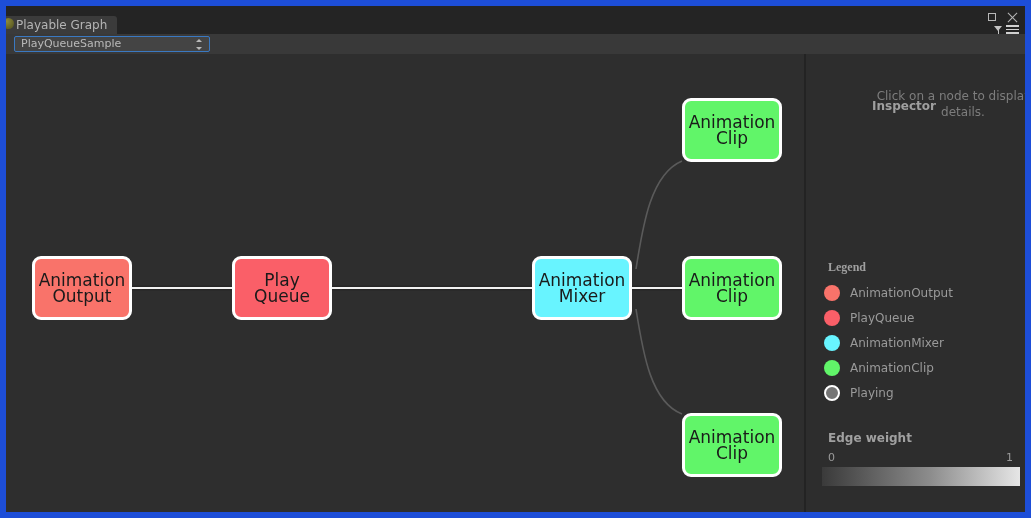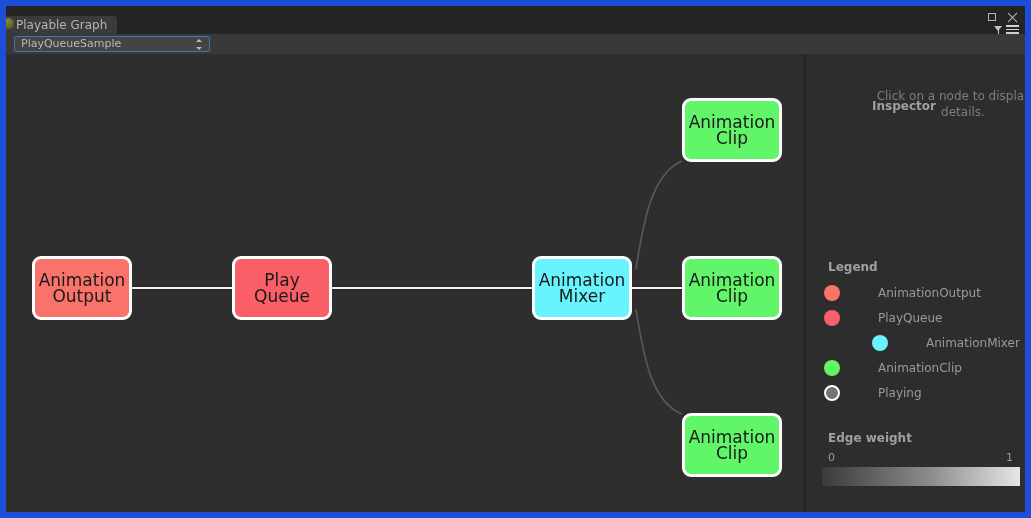--- a/index.html
+++ b/index.html
@@ -229,21 +229,20 @@
     line-height: 16px;
     text-align: center;
   }
   #legend-title { top: 254px; }
   .legend-row {
     position: absolute;
     left: 18px;
     display: flex;
     align-items: center;
     height: 18px;
-    gap: 28px;
   }
   .legend-dot {
     width: 16px; height: 16px;
     border-radius: 50%;
     flex: 0 0 auto;
   }
   .legend-label {
     margin-left: 10px;
     color: #9a9a9a;
     font-size: 12px;
@@ -353,31 +352,31 @@
     </div>
 
     <div id="divider"></div>
 
     <div id="inspector-pane"></div>
   </div>
 
   <div class="panel-head" id="inspector-title" style="left:866px;margin-top:32px;">Inspector</div>
   <div id="inspector-hint" style="left:862px;">Click on a node to display its details.</div>
 
-  <div class="panel-head" id="legend-title" style="left:822px;">Legend</div>
+  <div class="panel-head" id="legend-title" style="left:822px;font-family:Liberation Serif, serif;">Legend</div>
 
   <div class="legend-row" style="left:818px; top:278px;">
     <span class="legend-dot" style="background:#f9736a;"></span>
     <span class="legend-label">AnimationOutput</span>
   </div>
   <div class="legend-row" style="left:818px; top:303px;">
     <span class="legend-dot" style="background:#fa5f68;"></span>
     <span class="legend-label">PlayQueue</span>
   </div>
-  <div class="legend-row" style="left:866px; top:328px;">
+  <div class="legend-row" style="left:818px; top:328px;">
     <span class="legend-dot" style="background:#68f4ff;"></span>
     <span class="legend-label">AnimationMixer</span>
   </div>
   <div class="legend-row" style="left:818px; top:353px;">
     <span class="legend-dot" style="background:#61f569;"></span>
     <span class="legend-label">AnimationClip</span>
   </div>
   <div class="legend-row" style="left:818px; top:378px;">
     <span class="legend-dot" style="background:#757575; border:2px solid #ffffff; box-sizing:border-box;"></span>
     <span class="legend-label">Playing</span>

